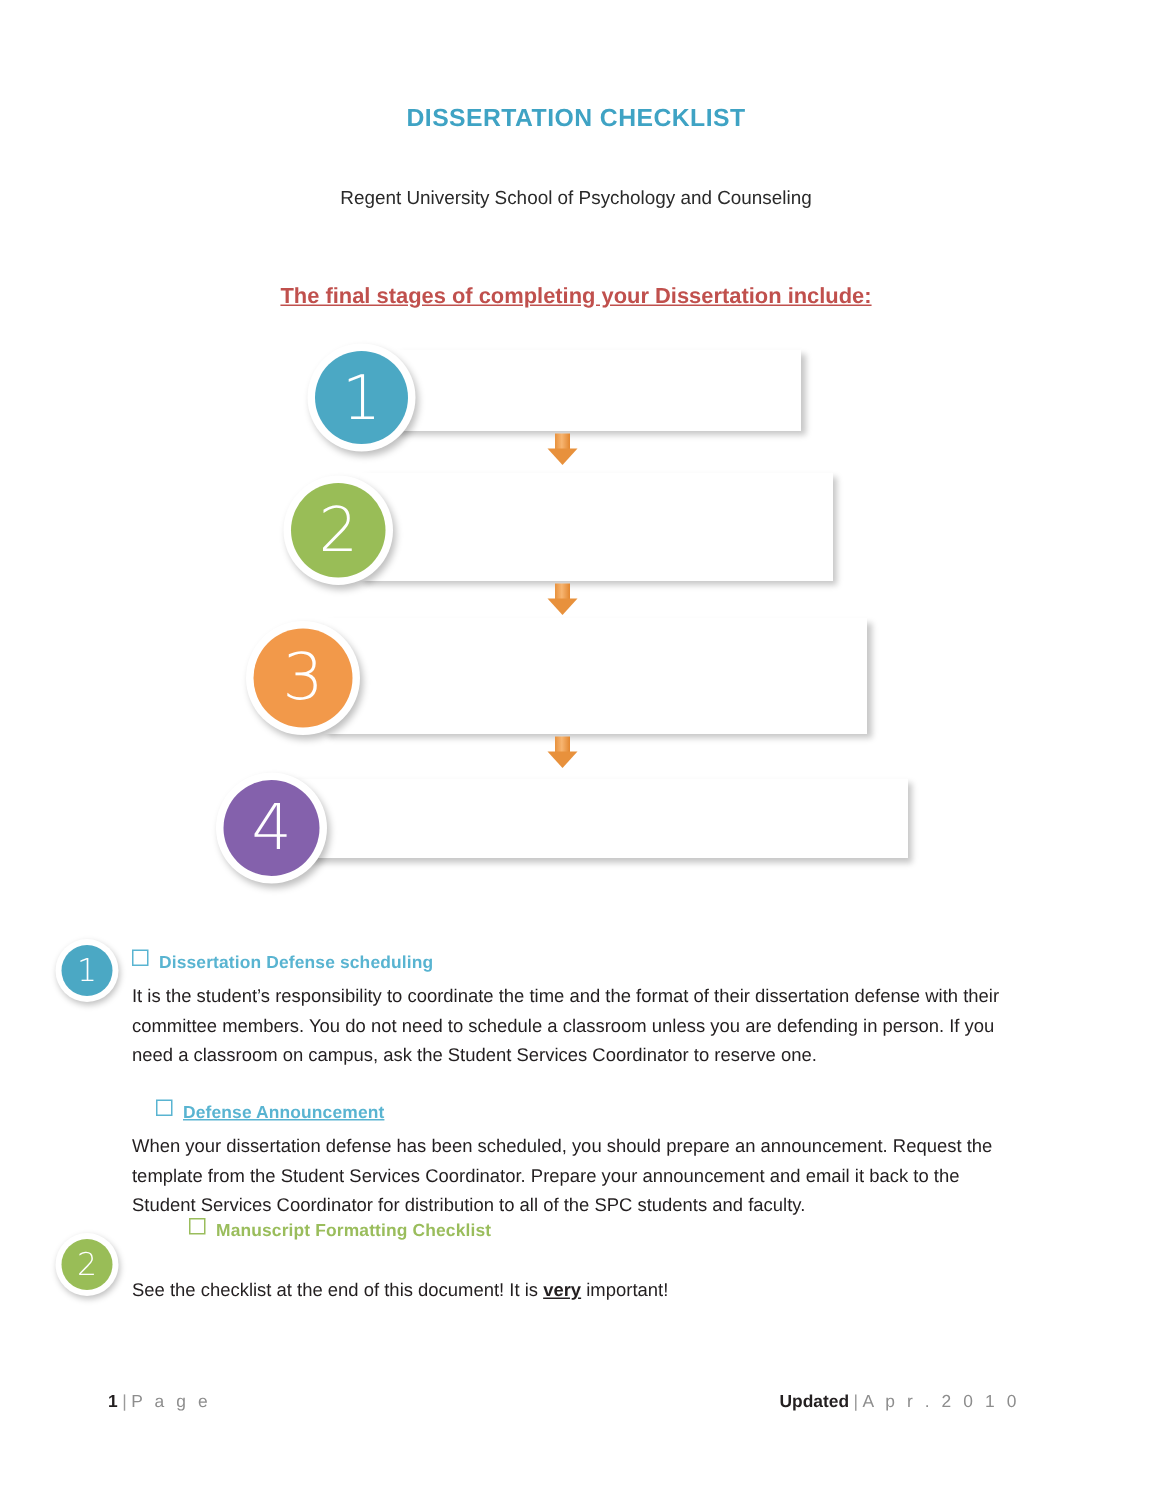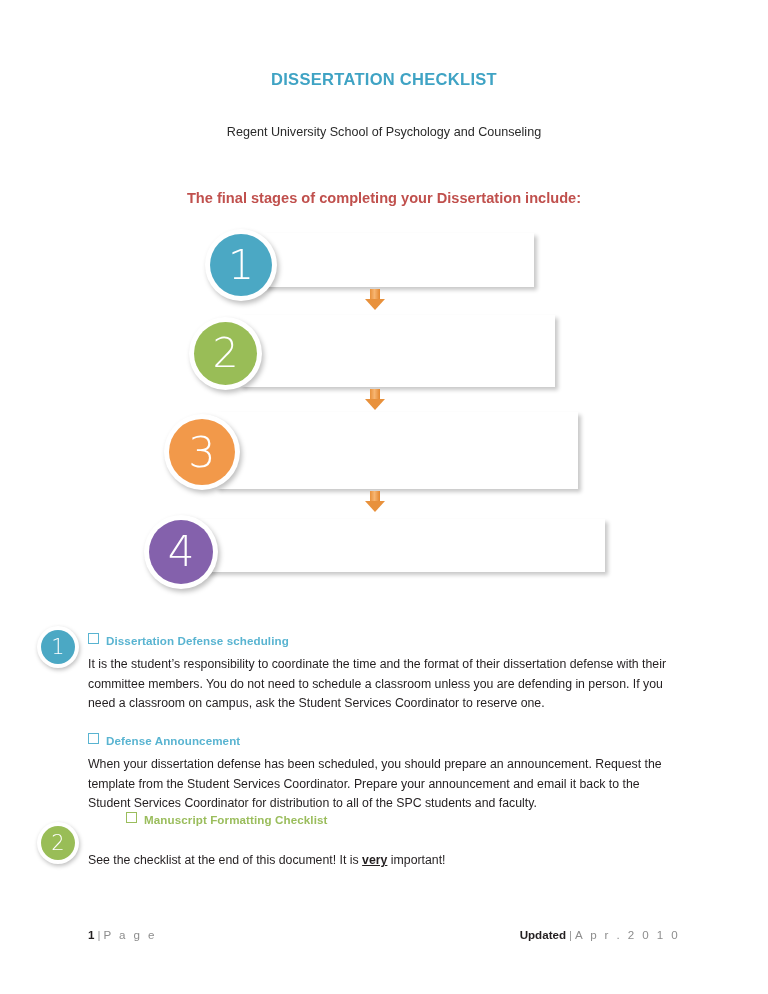--- a/index.html
+++ b/index.html
@@ -52,20 +52,21 @@
     color: #2a2a2a;
   }
   .headline {
     position: absolute;
     left: 0; right: 0;
     top: 190px;
     text-align: center;
     font-size: 14.6px;
     font-weight: bold;
     color: #C0504D;
+    text-decoration: underline;
   }
 
   
   .flow { position: absolute; left: 0; top: 0; width: 768px; height: 600px; }
 
   .flow-box {
     position: absolute;
     box-sizing: border-box;
     color: #ffffff;
     font-weight: bold;
@@ -167,21 +168,21 @@
     font-size: 12.3px;
     line-height: 19.5px;
     color: #231f20;
     text-align: left;
   }
   .para u { text-decoration: underline; font-weight: bold; }
 
   
   .footer {
     position: absolute;
-    left: 88px; right: 88px;
+    left: 72px; right: 88px;
     top: 928px;
     font-size: 11.6px;
     display: flex;
     justify-content: space-between;
     align-items: center;
   }
   .footer .pageno { font-weight: bold; color: #231f20; }
   .footer .sep { color: #9a9a9a; padding: 0 3px; }
   .footer .spaced { color: #8d8d8d; letter-spacing: 2.4px; }
   .footer .updated { font-weight: bold; color: #231f20; }
@@ -252,21 +253,21 @@
       <div class="num-badge" style="left:37px; top:14px;">
         <div class="inner" style="background:#4BA8C4;">1</div>
       </div>
       <div class="sec-head" style="position:absolute; left:88px; top:21px; color:#59B4D1;">
         <span class="cbox"></span><span>Dissertation Defense scheduling</span>
       </div>
       <div class="para" style="position:absolute; left:88px; top:43px; width:589px;">It is the student’s responsibility to coordinate the time and the format of their dissertation defense with their committee members.  You do not need to schedule a classroom unless you are defending in person.  If you need a classroom on campus, ask the Student Services Coordinator to reserve one.</div>
     </div>
 
     <div class="section" style="height:96px;">
-      <div class="sec-head" style="position:absolute; left:88px; top:25px; color:#59B4D1;">
+      <div class="sec-head" style="position:absolute; left:104px; top:25px; color:#59B4D1;text-decoration:underline;">
         <span class="cbox"></span><span>Defense Announcement</span>
       </div>
       <div class="para" style="position:absolute; left:88px; top:47px; width:589px;">When your dissertation defense has been scheduled, you should prepare an announcement.  Request the template from the Student Services Coordinator.  Prepare your announcement and email it back to the Student Services Coordinator for distribution to all of the SPC students and faculty.</div>
     </div>
 
     <div class="section" style="height:70px;">
       <div class="num-badge" style="left:37px; top:18px;">
         <div class="inner" style="background:#99BD57;">2</div>
       </div>
       <div class="sec-head" style="position:absolute; left:88px; top:8px; color:#9ABD5C;margin-left:38px;">

